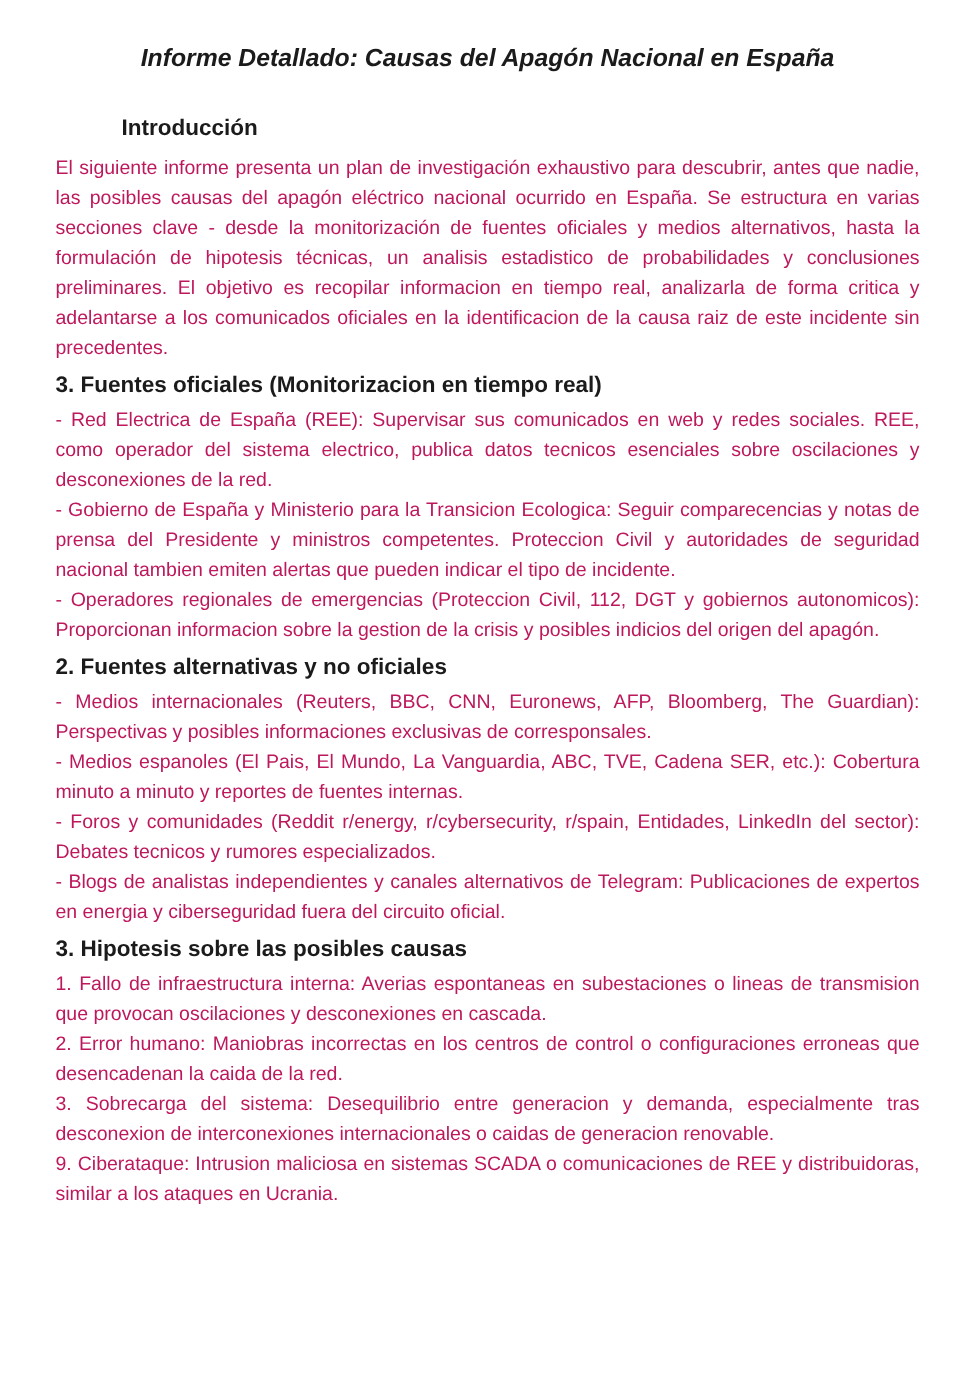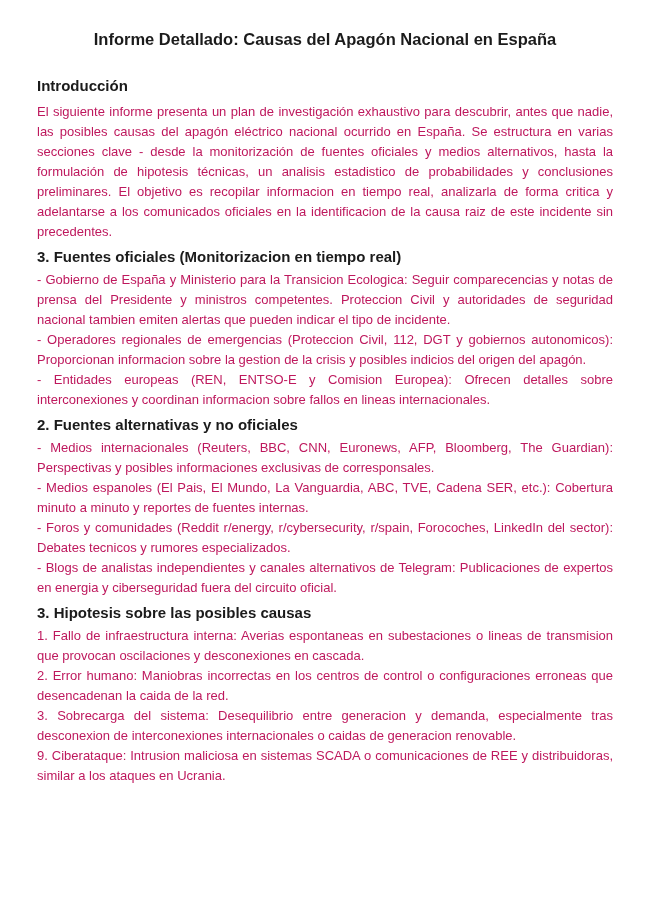--- a/index.html
+++ b/index.html
@@ -21,31 +21,33 @@
     padding: 28px 37px 0 37px;
     background: #ffffff;
   }
   .doc-title {
     margin: 0;
     font-size: 16.5px;
     line-height: 22px;
     font-weight: bold;
     text-align: center;
     color: #1b1b1b;
+    font-style: italic;
   }
   h2.section-heading {
     font-size: 15px;
     line-height: 20px;
     font-weight: bold;
     margin: 5px 0 3px 0;
     color: #1b1b1b;
   }
   h2.section-heading.first {
     margin-top: 26px;
     margin-bottom: 0;
+    margin-left: 44px;
   }
   .section p.para {
     margin: 0;
     font-size: 13px;
     line-height: 20px;
     text-align: justify;
     color: #be185d;
   }
   .section p.para.lead {
     margin-top: 6px;
@@ -58,30 +60,30 @@
 
   <h1 class="doc-title">Informe Detallado: Causas del Apagón Nacional en España</h1>
 
   <section class="section">
     <h2 class="section-heading first">Introducción</h2>
     <p class="para lead">El siguiente informe presenta un plan de investigación exhaustivo para descubrir, antes que nadie, las posibles causas del apagón eléctrico nacional ocurrido en España. Se estructura en varias secciones clave - desde la monitorización de fuentes oficiales y medios alternativos, hasta la formulación de hipotesis técnicas, un analisis estadistico de probabilidades y conclusiones preliminares. El objetivo es recopilar informacion en tiempo real, analizarla de forma critica y adelantarse a los comunicados oficiales en la identificacion de la causa raiz de este incidente sin precedentes.</p>
   </section>
 
   <section class="section">
     <h2 class="section-heading">3. Fuentes oficiales (Monitorizacion en tiempo real)</h2>
+    <p class="para">- Red Electrica de España (REE): Supervisar sus comunicados en web y redes sociales. REE, como operador del sistema electrico, publica datos tecnicos esenciales sobre oscilaciones y desconexiones de la red.</p>
     <p class="para">- Gobierno de España y Ministerio para la Transicion Ecologica: Seguir comparecencias y notas de prensa del Presidente y ministros competentes. Proteccion Civil y autoridades de seguridad nacional tambien emiten alertas que pueden indicar el tipo de incidente.</p>
     <p class="para">- Operadores regionales de emergencias (Proteccion Civil, 112, DGT y gobiernos autonomicos): Proporcionan informacion sobre la gestion de la crisis y posibles indicios del origen del apagón.</p>
-    <p class="para">- Entidades europeas (REN, ENTSO-E y Comision Europea): Ofrecen detalles sobre interconexiones y coordinan informacion sobre fallos en lineas internacionales.</p>
   </section>
 
   <section class="section">
     <h2 class="section-heading">2. Fuentes alternativas y no oficiales</h2>
     <p class="para">- Medios internacionales (Reuters, BBC, CNN, Euronews, AFP, Bloomberg, The Guardian): Perspectivas y posibles informaciones exclusivas de corresponsales.</p>
     <p class="para">- Medios espanoles (El Pais, El Mundo, La Vanguardia, ABC, TVE, Cadena SER, etc.): Cobertura minuto a minuto y reportes de fuentes internas.</p>
-    <p class="para">- Foros y comunidades (Reddit r/energy, r/cybersecurity, r/spain, Forocoches, LinkedIn del sector): Debates tecnicos y rumores especializados.</p>
+    <p class="para">- Foros y comunidades (Reddit r/energy, r/cybersecurity, r/spain, Entidades, LinkedIn del sector): Debates tecnicos y rumores especializados.</p>
     <p class="para">- Blogs de analistas independientes y canales alternativos de Telegram: Publicaciones de expertos en energia y ciberseguridad fuera del circuito oficial.</p>
   </section>
 
   <section class="section">
     <h2 class="section-heading">3. Hipotesis sobre las posibles causas</h2>
     <p class="para">1. Fallo de infraestructura interna: Averias espontaneas en subestaciones o lineas de transmision que provocan oscilaciones y desconexiones en cascada.</p>
     <p class="para">2. Error humano: Maniobras incorrectas en los centros de control o configuraciones erroneas que desencadenan la caida de la red.</p>
     <p class="para">3. Sobrecarga del sistema: Desequilibrio entre generacion y demanda, especialmente tras desconexion de interconexiones internacionales o caidas de generacion renovable.</p>
     <p class="para">9. Ciberataque: Intrusion maliciosa en sistemas SCADA o comunicaciones de REE y distribuidoras, similar a los ataques en Ucrania.</p>
   </section>

